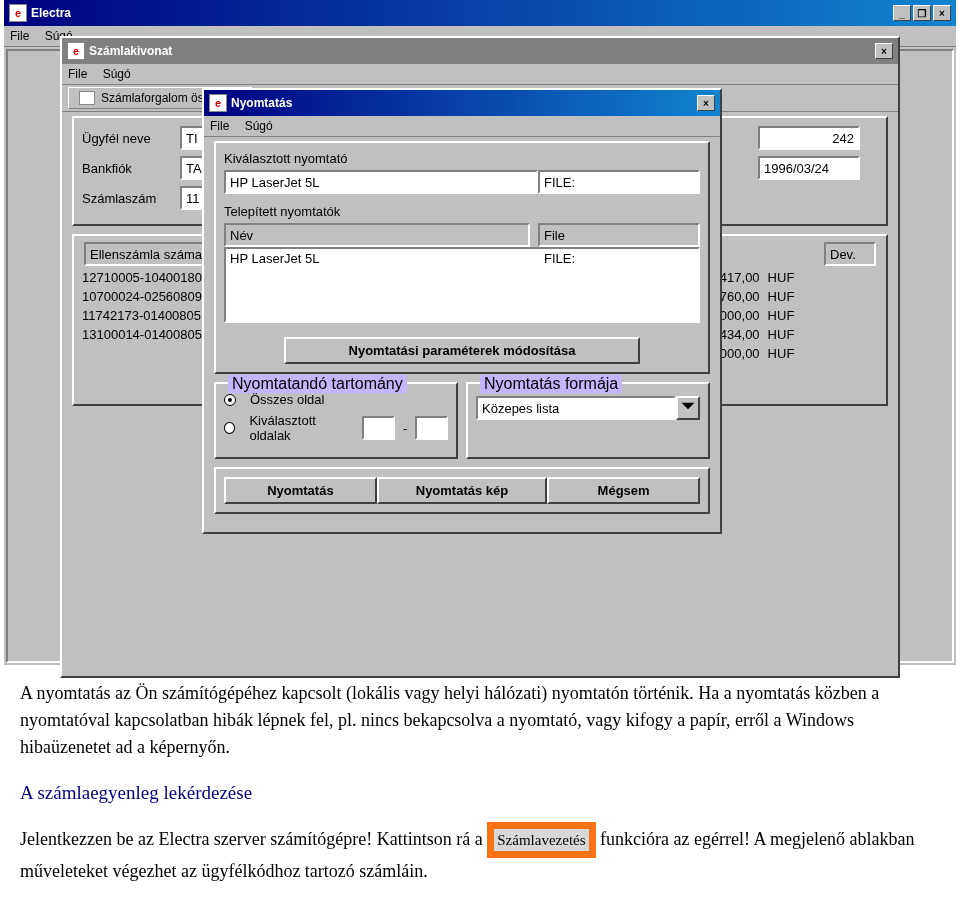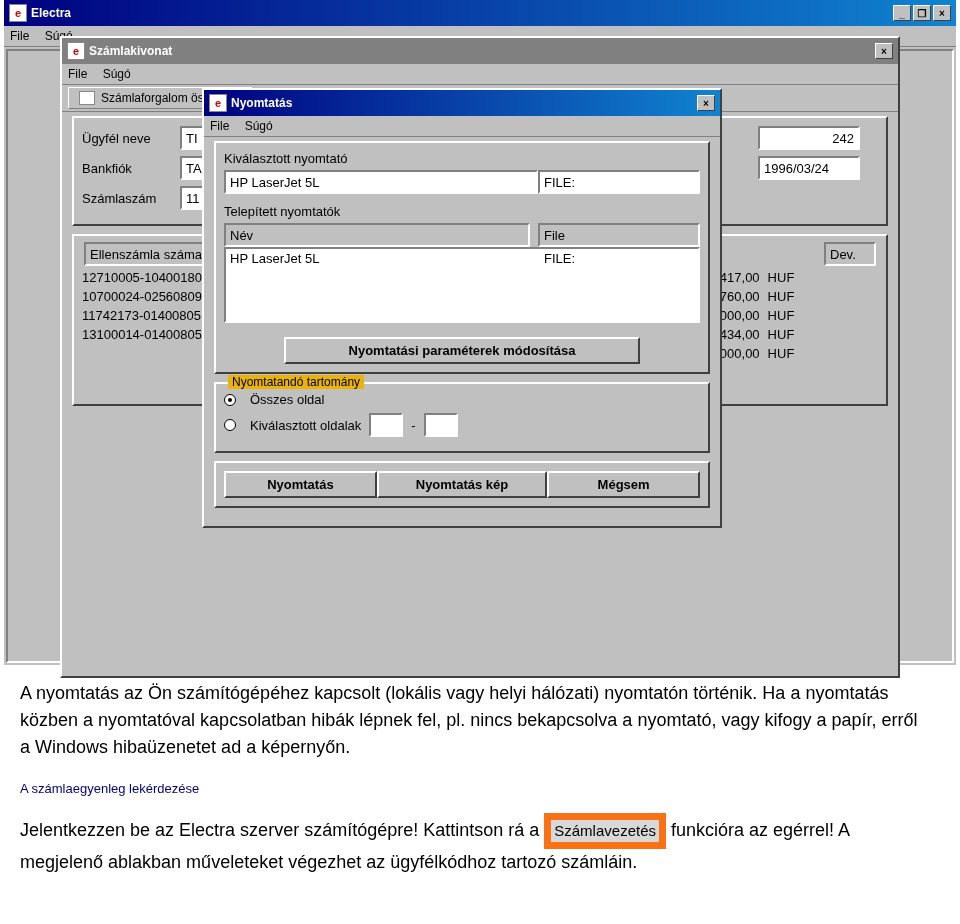--- a/index.html
+++ b/index.html
@@ -16,31 +16,31 @@
 .row{display:flex;align-items:center;margin-bottom:6px;gap:8px}
 .lbl{font-size:13px;color:#000}
 .sunk{background:#fff;border:2px solid;border-color:#808080 #fff #fff #808080;padding:2px 4px;font-size:13px;height:16px;display:flex;align-items:center}
 .tab{background:#c0c0c0;border:1px solid;border-color:#fff #808080 #808080 #fff;padding:3px 10px;font-size:12px;display:inline-flex;align-items:center;gap:6px}
 .btn3d{background:#c0c0c0;border:2px solid;border-color:#fff #404040 #404040 #fff;padding:4px 26px;font-size:13px;font-weight:bold;text-align:center}
 .radio{width:10px;height:10px;border-radius:50%;border:1px solid #000;background:#fff;display:inline-flex;align-items:center;justify-content:center;margin-right:6px}
 .radio.sel::after{content:"";width:4px;height:4px;border-radius:50%;background:#000}
 table.data{border-collapse:collapse;width:100%;font-size:13px}
 table.data td{padding:2px 4px;white-space:nowrap}
 table.data td.r{text-align:right}
-.legend{position:absolute;top:-9px;left:12px;background:#eab308;padding:0 4px;font-size:12px}
+.legend{position:absolute;top:-9px;left:12px;background:#c4b5fd;padding:0 4px;font-size:16px}
 .treeicon{width:14px;height:12px;background:#fff;border:1px solid #888;display:inline-block}
 
 
 .electra{position:absolute;left:4px;top:0;width:952px}
 .statement{position:absolute;left:60px;top:36px;width:836px}
 .printwin{position:absolute;left:202px;top:88px;width:516px}
 
 
-.article{position:absolute;left:20px;top:680px;width:900px;font-family:Liberation Sans, sans-serif;font-size:18px;line-height:1.5;color:#000}
-.article .h{color:#000080;font-size:13px;margin-top:18px;margin-bottom:14px}
+.article{position:absolute;left:20px;top:680px;width:900px;font-family:Liberation Serif, serif;font-size:18px;line-height:1.5;color:#000}
+.article .h{color:#000080;font-size:19px;margin-top:18px;margin-bottom:14px}
 .article .box{background:#d8d8d8;padding:0 3px;font-size:15px;display:inline-block;border:7px solid #f97316}
 
 svg.dd{width:16px;height:16px}
 </style>
 </head>
 <body>
 
 <div class="page">
 
 <div class="app electra">
@@ -196,20 +196,29 @@
               <span class="lbl">Összes oldal</span>
             </div>
     <div class="row">
               <span class="radio"></span>
               <span class="lbl">Kiválasztott oldalak</span>
      <span class="sunk" style="width:22px"></span>
      <span class="lbl">-</span>
      <span class="sunk" style="width:22px"></span>
     </div>
    </div>
+   <div class="panel" style="flex:1">
+    <span class="legend">Nyomtatás formája</span>
+    <div style="display:flex;margin-top:4px">
+     <span class="sunk" style="flex:1">Közepes lista</span>
+     <span class="btn3d" style="padding:0 2px"><svg class="dd" viewBox="0 0 10 10">
+                  <path d="M1 3 L5 7 L9 3 Z" fill="#000"></path>
+                </svg></span>
+    </div>
+   </div>
   </div>
 
 
   <div class="panel" style="display:flex;justify-content:space-around">
    <span class="btn3d" style="width:110px">Nyomtatás</span>
    <span class="btn3d" style="width:130px">Nyomtatás kép</span>
    <span class="btn3d" style="width:110px">Mégsem</span>
   </div>
 
  </div>

